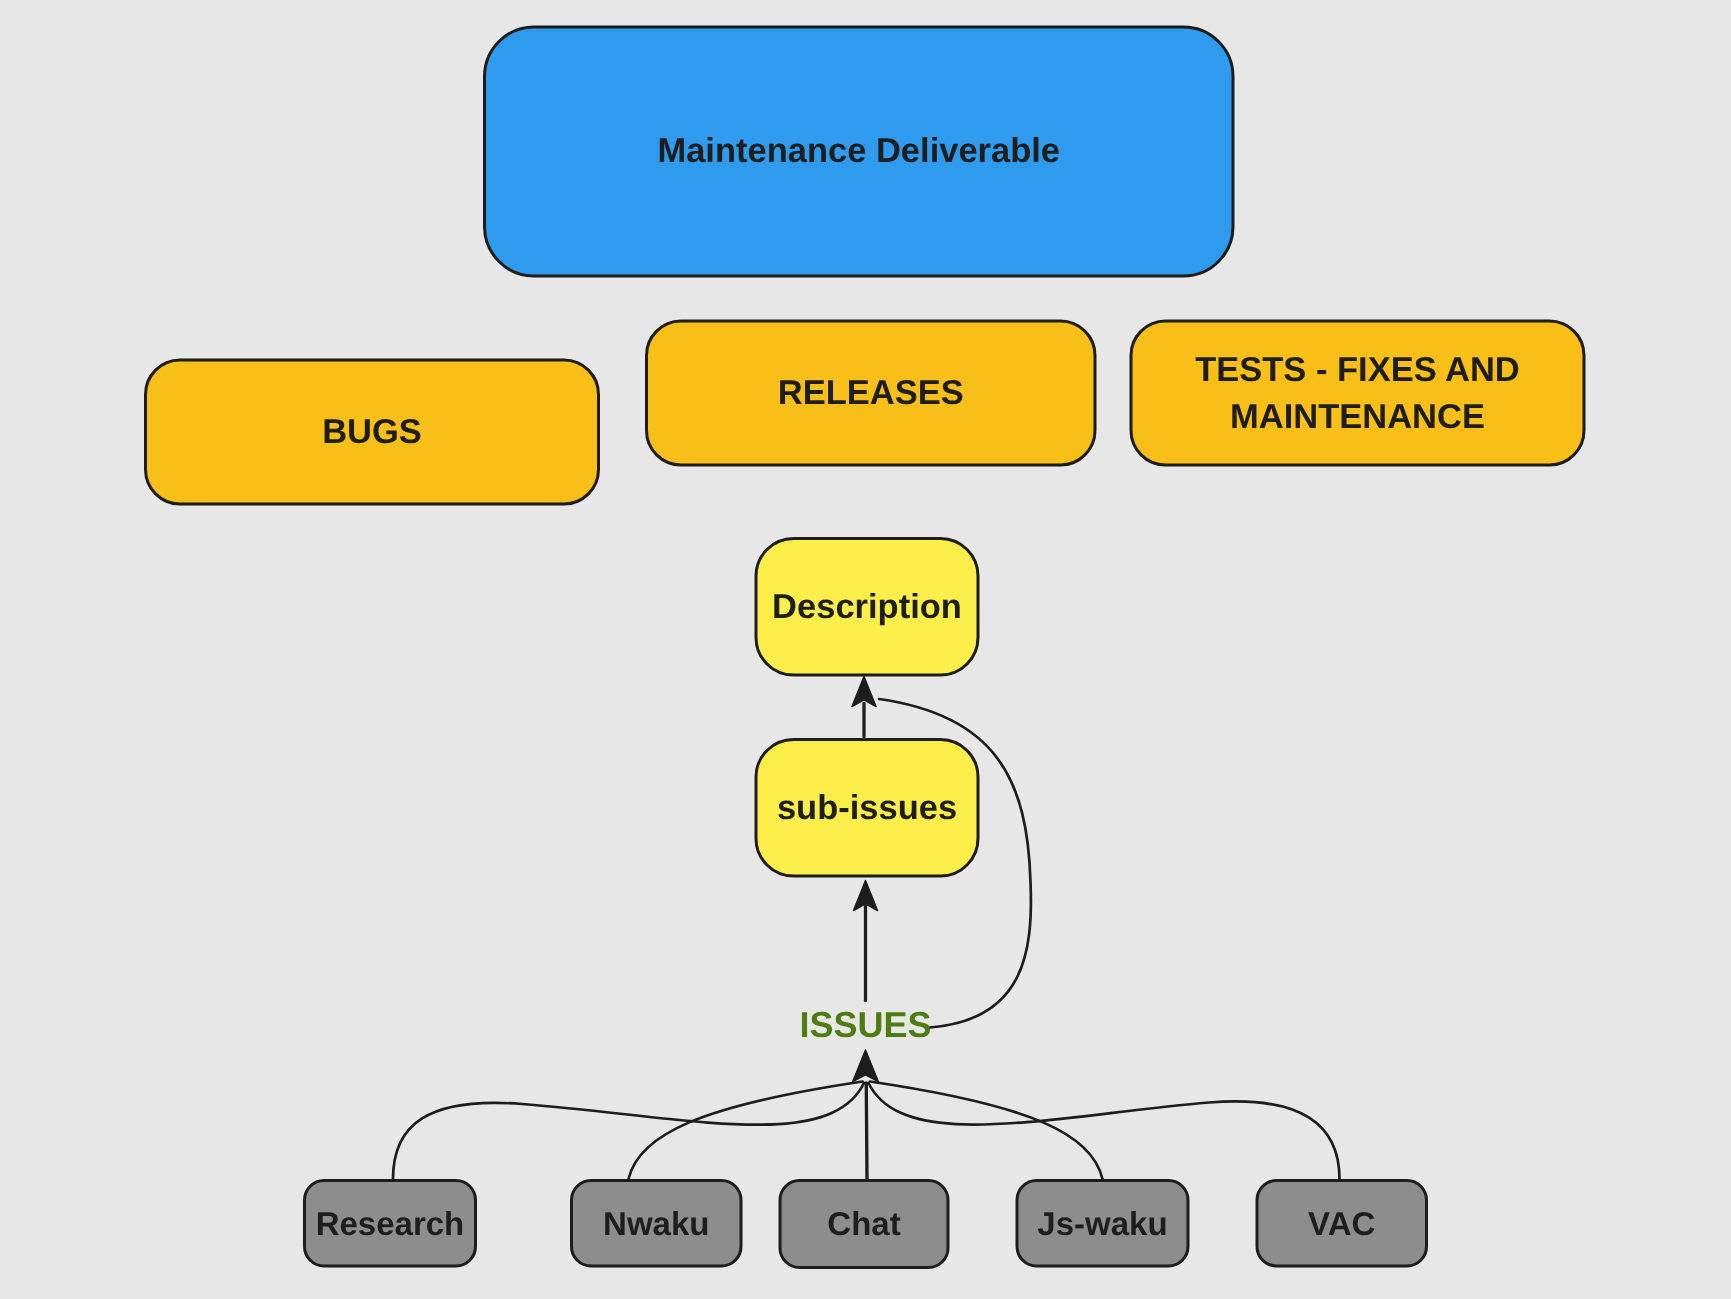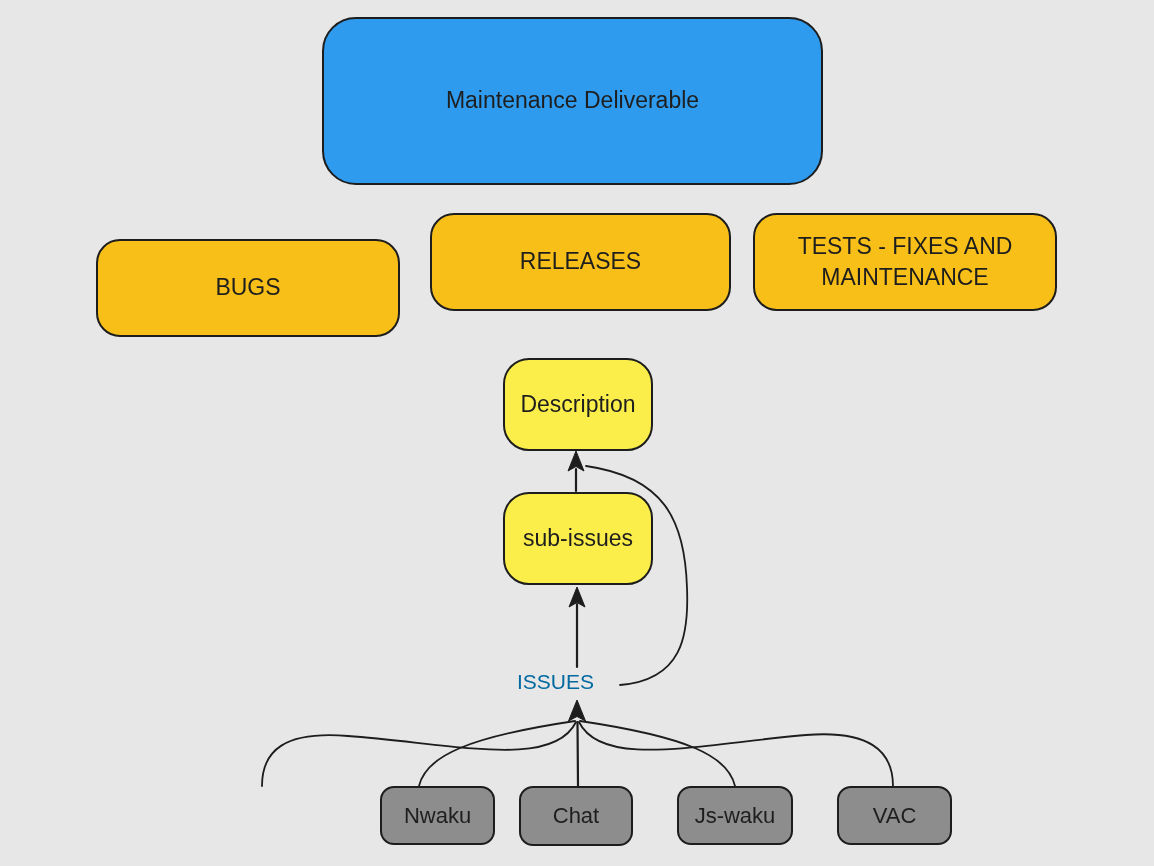--- a/index.html
+++ b/index.html
@@ -1,32 +1,32 @@
 <!DOCTYPE html>
 <html><head>
 <meta charset="utf-8">
 <style>
   html,body{margin:0;padding:0;background:#e7e7e7;}
   #canvas{
     position:relative;width:1154px;height:866px;background:#e7e7e7;
-    font-family:"Liberation Sans",sans-serif;color:#1e1e1e;overflow:hidden;
+    font-family:"Liberation Sans",sans-serif;color:#1e1e1e;overflow:hidden;font-weight:bold;
   }
   #edges{position:absolute;left:0;top:0;width:1154px;height:866px;pointer-events:none;}
   .node{
     position:absolute;box-sizing:border-box;border:2.5px solid #1d1d1d;
     display:flex;align-items:center;justify-content:center;text-align:center;
     font-size:23px;line-height:1.35;
   }
   .fill-blue{background:#2f9bef;border-radius:34px;}
   .fill-orange{background:#f7bf17;border-radius:24px;}
   .fill-yellow{background:#fbee4b;border-radius:26px;}
   .fill-gray{background:#8d8d8d;border-radius:14px;font-size:22px;}
   .node .lbl{padding:0 16px;}
   .free-label{
-    position:absolute;font-size:21px;color:#0369a1;
+    position:absolute;text-align:center;font-size:24px;color:#4d7c0f;
   }
   .edge{fill:none;stroke:#1d1d1d;stroke-width:1.8;stroke-linecap:round;}
   .edge-stem{fill:none;stroke:#1d1d1d;stroke-width:2.2;stroke-linecap:round;}
   .arrowhead{fill:#1d1d1d;stroke:#1d1d1d;stroke-width:1;stroke-linejoin:round;}
 </style>
 </head>
 <body>
 
 <div id="canvas">
 
@@ -67,20 +67,23 @@
   <div class="node fill-yellow" style="left:503px;top:358px;width:150px;height:93px;">
     <span class="lbl" style="padding:0 6px;">Description</span>
   </div>
 
   <div class="node fill-yellow" style="left:503px;top:492px;width:150px;height:93px;">
     <span class="lbl" style="padding:0 6px;">sub-issues</span>
   </div>
 
   <div class="free-label" style="left:517px;top:670px;width:120px;">ISSUES</div>
 
+  <div class="node fill-gray" style="left:202px;top:786px;width:116px;height:59px;">
+    <span class="lbl" style="padding:0 6px;">Research</span>
+  </div>
 
   <div class="node fill-gray" style="left:380px;top:786px;width:115px;height:59px;">
     <span class="lbl" style="padding:0 6px;">Nwaku</span>
   </div>
 
   <div class="node fill-gray" style="left:519px;top:786px;width:114px;height:60px;">
     <span class="lbl" style="padding:0 6px;">Chat</span>
   </div>
 
   <div class="node fill-gray" style="left:837px;top:786px;width:115px;height:59px;">

